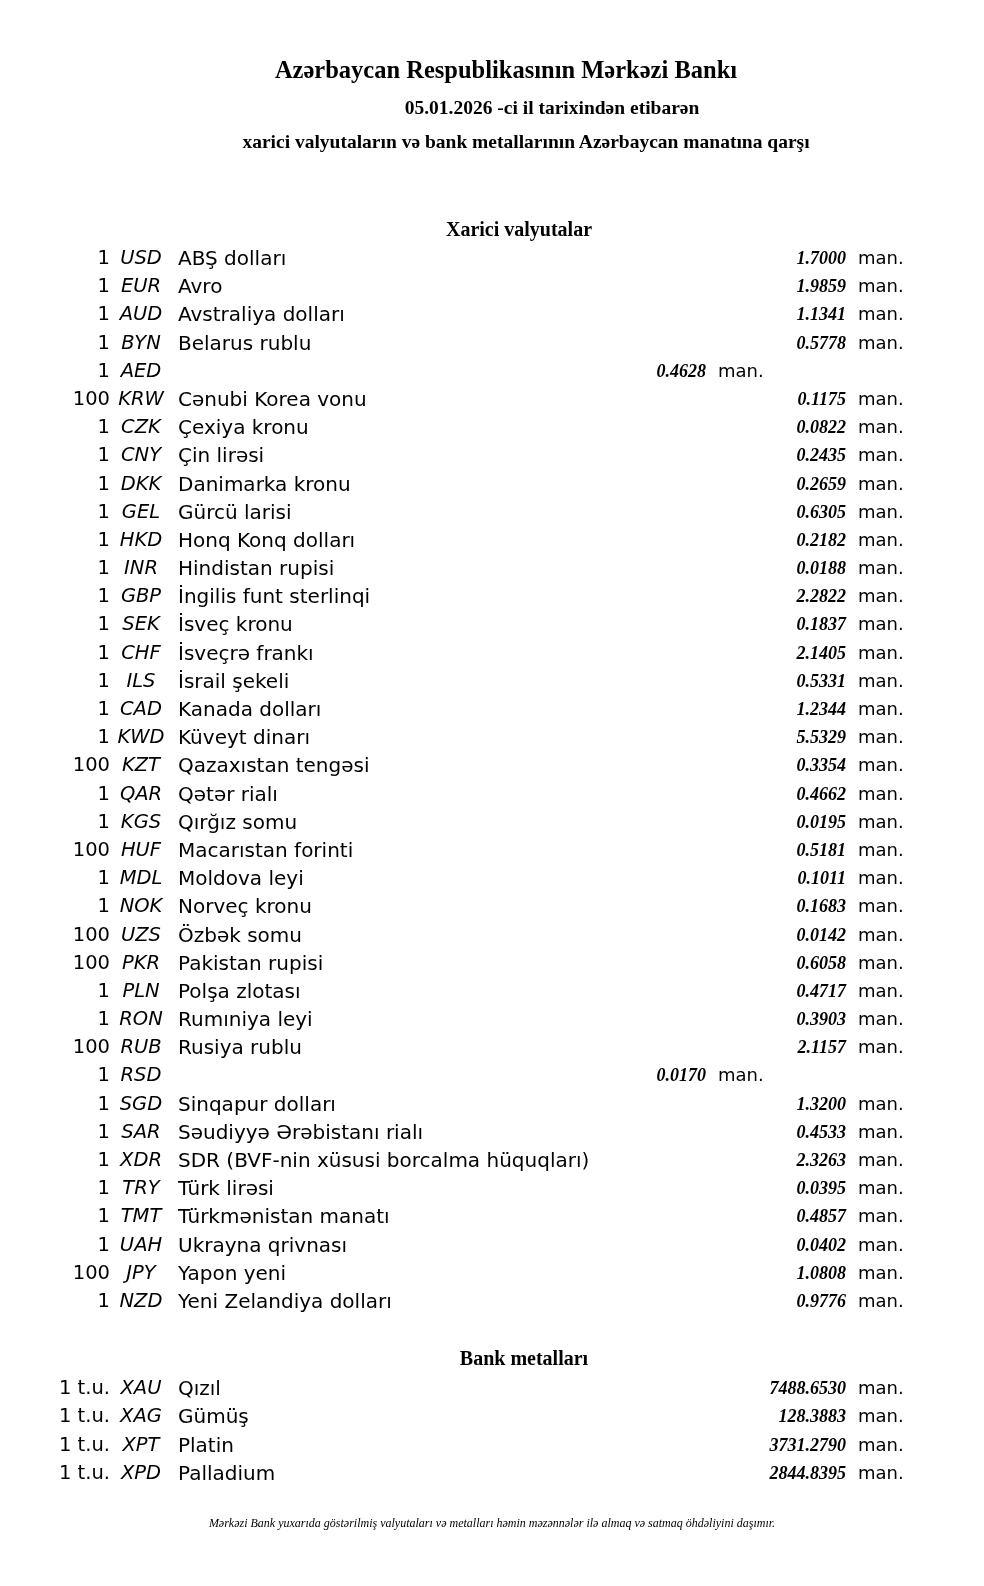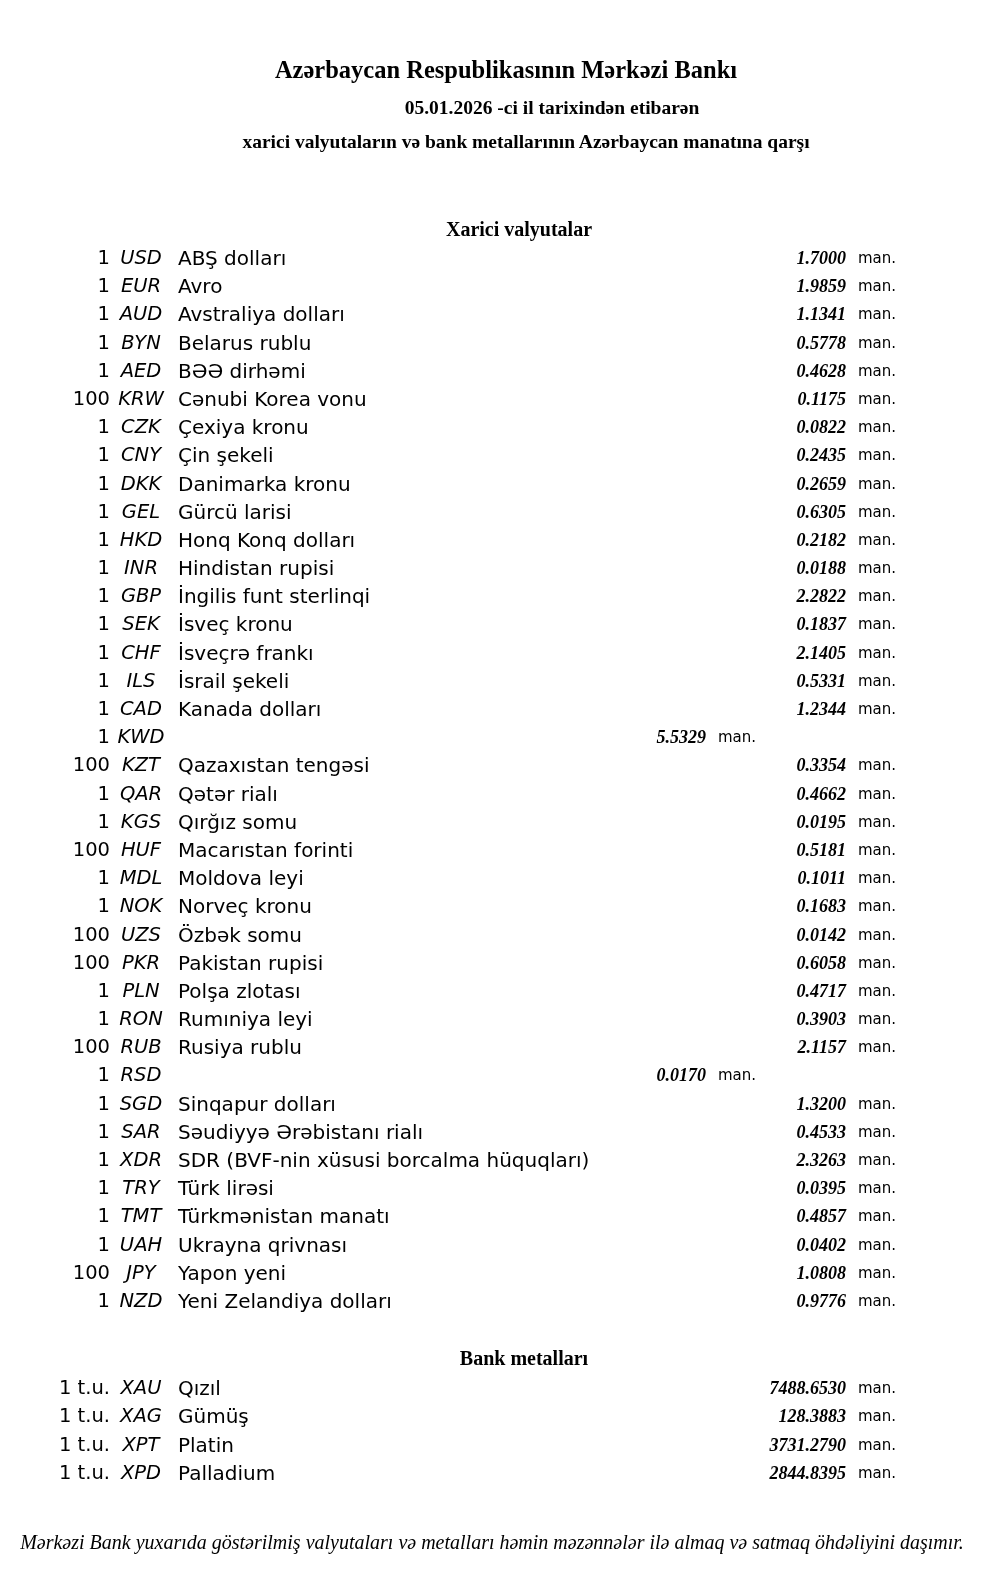--- a/index.html
+++ b/index.html
@@ -52,26 +52,26 @@
   }
   .cell-qty  { text-align: right; font-size: 19.5px; white-space: nowrap; }
   .cell-code { text-align: center; font-size: 19.5px; white-space: nowrap; font-style: italic; }
   .cell-name { padding-left: 6px; font-size: 20px; white-space: nowrap; }
   .cell-rate {
     text-align: right; white-space: nowrap;
     font-family: "Liberation Serif", serif;
     font-style: italic; font-weight: 700;
     font-size: 18px;
   }
-  .cell-unit { padding-left: 12px; font-size: 15px; white-space: nowrap; }
+  .cell-unit { padding-left: 12px; font-size: 18px; white-space: nowrap; }
 
   .disclaimer {
-    margin-top: 43px; text-align: center;
+    margin-top: 24px; text-align: center;
     font-family: "Liberation Serif", serif;
-    font-style: italic; font-size: 20px; line-height: 24px;
+    font-style: italic; font-size: 12px; line-height: 24px;
     white-space: nowrap;
   }
 </style>
 </head>
 <body>
 
 <div class="page">
 
   <h1 class="title">Azərbaycan Respublikasının Mərkəzi Bankı</h1>
   <div class="dateline">05.01.2026 -ci il tarixindən etibarən</div>
@@ -104,42 +104,41 @@
         <div class="row">
           <span class="cell-qty">1</span>
           <span class="cell-code">BYN</span>
           <span class="cell-name">Belarus rublu</span>
           <span class="cell-rate">0.5778</span>
           <span class="cell-unit">man.</span>
         </div>
         <div class="row">
           <span class="cell-qty">1</span>
           <span class="cell-code">AED</span>
-          <span class="cell-name">BƏƏ dirhəmi</span>
           <span class="cell-rate">0.4628</span>
           <span class="cell-unit">man.</span>
         </div>
         <div class="row">
           <span class="cell-qty">100</span>
           <span class="cell-code">KRW</span>
           <span class="cell-name">Cənubi Korea vonu</span>
           <span class="cell-rate">0.1175</span>
           <span class="cell-unit">man.</span>
         </div>
         <div class="row">
           <span class="cell-qty">1</span>
           <span class="cell-code">CZK</span>
           <span class="cell-name">Çexiya kronu</span>
           <span class="cell-rate">0.0822</span>
           <span class="cell-unit">man.</span>
         </div>
         <div class="row">
           <span class="cell-qty">1</span>
           <span class="cell-code">CNY</span>
-          <span class="cell-name">Çin şekeli</span>
+          <span class="cell-name">Çin lirəsi</span>
           <span class="cell-rate">0.2435</span>
           <span class="cell-unit">man.</span>
         </div>
         <div class="row">
           <span class="cell-qty">1</span>
           <span class="cell-code">DKK</span>
           <span class="cell-name">Danimarka kronu</span>
           <span class="cell-rate">0.2659</span>
           <span class="cell-unit">man.</span>
         </div>
@@ -195,20 +194,21 @@
         <div class="row">
           <span class="cell-qty">1</span>
           <span class="cell-code">CAD</span>
           <span class="cell-name">Kanada dolları</span>
           <span class="cell-rate">1.2344</span>
           <span class="cell-unit">man.</span>
         </div>
         <div class="row">
           <span class="cell-qty">1</span>
           <span class="cell-code">KWD</span>
+          <span class="cell-name">Küveyt dinarı</span>
           <span class="cell-rate">5.5329</span>
           <span class="cell-unit">man.</span>
         </div>
         <div class="row">
           <span class="cell-qty">100</span>
           <span class="cell-code">KZT</span>
           <span class="cell-name">Qazaxıstan tengəsi</span>
           <span class="cell-rate">0.3354</span>
           <span class="cell-unit">man.</span>
         </div>

